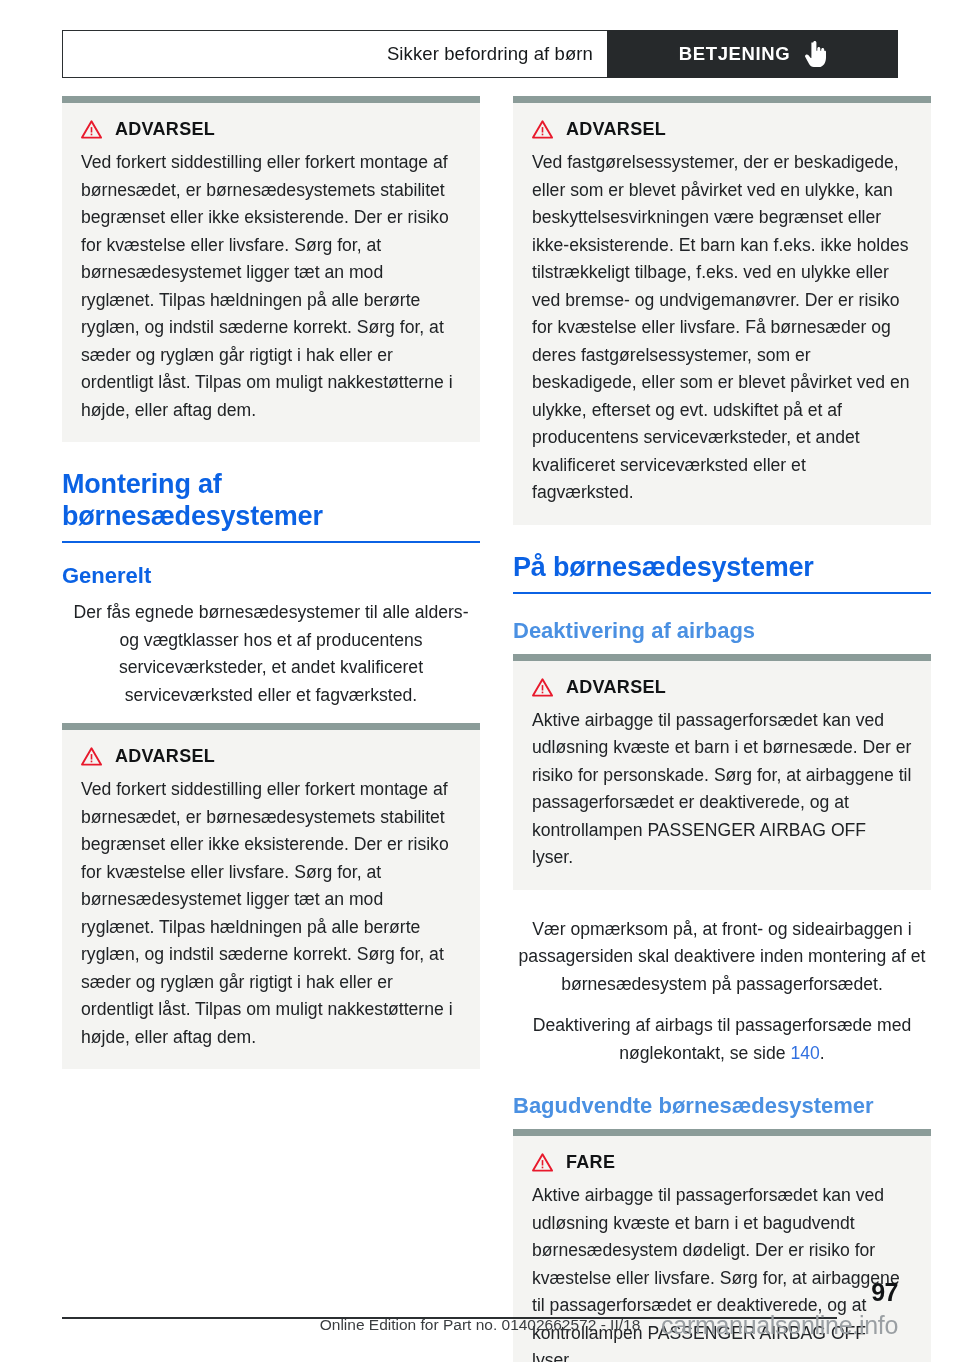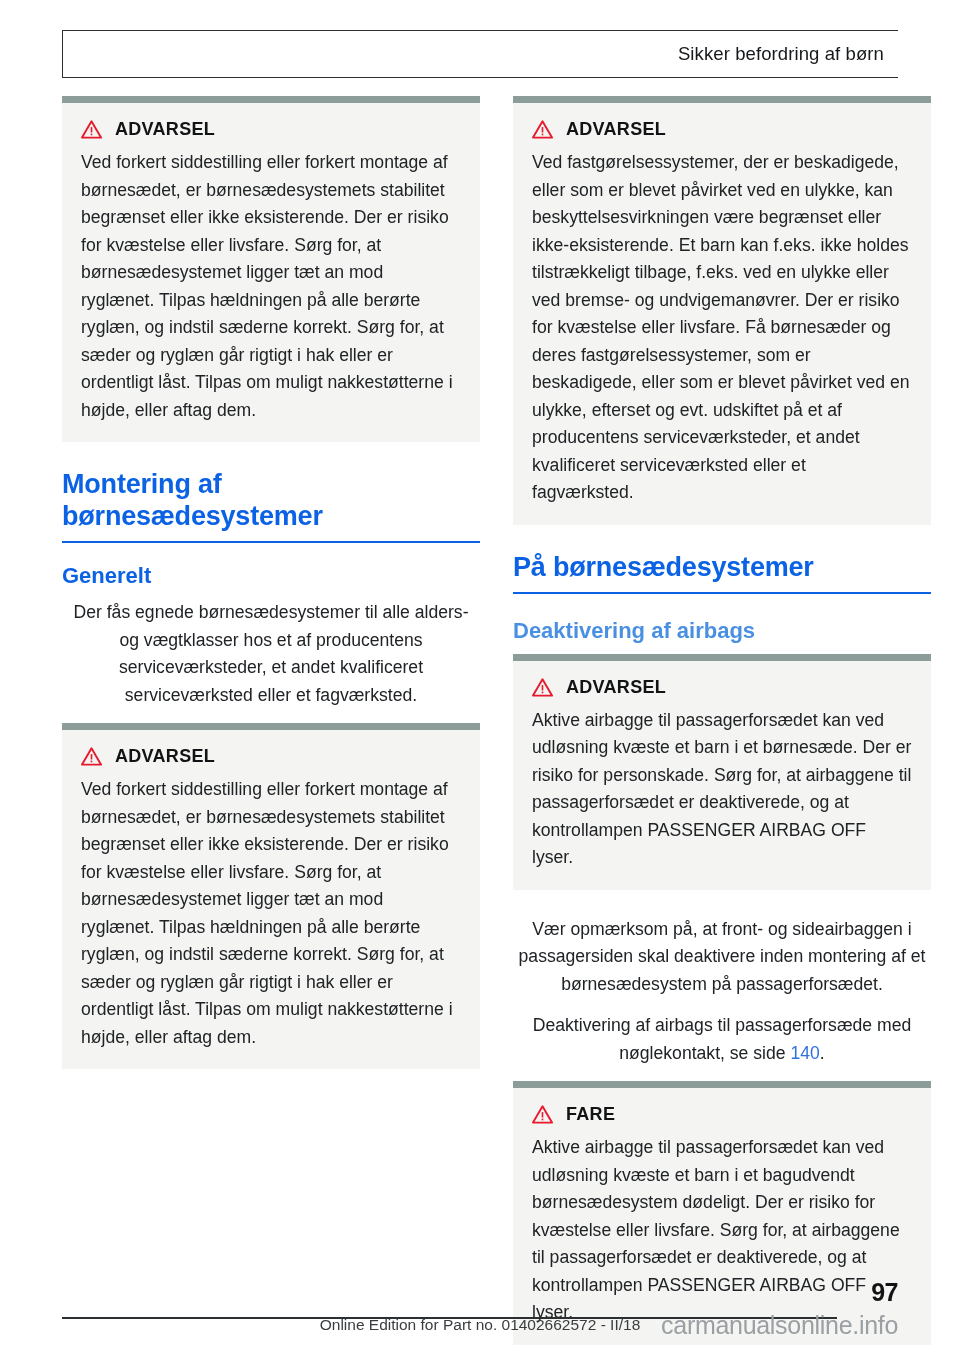--- a/index.html
+++ b/index.html
@@ -204,20 +204,28 @@
 </style>
 </head>
 <body>
 
 <div class="page">
 
   <div class="header">
     <div class="header-crumb">
       <span class="header-crumb-text">Sikker befordring af børn</span>
     </div>
+    <div class="header-section">
+      <span class="header-section-text">BETJENING</span>
+      <span class="hand-icon">
+        <svg viewBox="0 0 22 26" width="22" height="26" aria-hidden="true">
+          <path d="M9.2 1.6c0-.9.7-1.6 1.6-1.6s1.6.7 1.6 1.6v8.1h.9V7.4c0-.8.7-1.5 1.5-1.5s1.5.7 1.5 1.5v2.3h.9V8.6c0-.8.7-1.5 1.5-1.5s1.5.7 1.5 1.5v1.1h.8c.6 0 1 .5 1 1.1v5.6c0 4.9-2.6 9.6-7.1 9.6H9.8c-2.1 0-3.6-1.1-4.7-2.9L1.3 16c-.5-.8-.2-1.8.6-2.3.8-.5 1.8-.3 2.4.4l2.4 2.9h.7V1.6z" fill="#ffffff"></path>
+        </svg>
+      </span>
+    </div>
   </div>
 
   <div class="columns">
 
     <div class="col">
 
       <div class="notebox">
         <div class="notebox-head">
           <span class="tri-icon">
             <svg viewBox="0 0 21 19" width="21" height="19" aria-hidden="true">
@@ -285,20 +293,21 @@
             </svg>
           </span>
           <span class="notebox-title">ADVARSEL</span>
         </div>
         <div class="notebox-body">Aktive airbagge til passagerforsædet kan ved udløsning kvæste et barn i et børnesæde. Der er risiko for personskade. Sørg for, at airbaggene til passagerforsædet er deaktiverede, og at kontrollampen PASSENGER AIRBAG OFF lyser.</div>
       </div>
 
       <p class="body">Vær opmærksom på, at front- og sideairbaggen i passagersiden skal deaktivere inden montering af et børnesædesystem på passagerforsædet.</p>
       <p class="body"><span>Deaktivering af airbags til passagerforsæde med nøglekontakt, se side </span><span class="pagelink">140</span><span>.</span></p>
 
+      <h3 class="sub-title light spaced-top">Bagudvendte børnesædesystemer</h3>
 
       <div class="notebox">
         <div class="notebox-head">
           <span class="tri-icon">
             <svg viewBox="0 0 21 19" width="21" height="19" aria-hidden="true">
               <path d="M10.5 1.2 20 17.6H1z" fill="none" stroke="#e8192c" stroke-width="1.9" stroke-linejoin="round"></path>
               <rect x="9.7" y="7.1" width="1.6" height="5.4" fill="#e8192c"></rect>
               <rect x="9.7" y="13.6" width="1.6" height="1.7" fill="#e8192c"></rect>
             </svg>
           </span>

